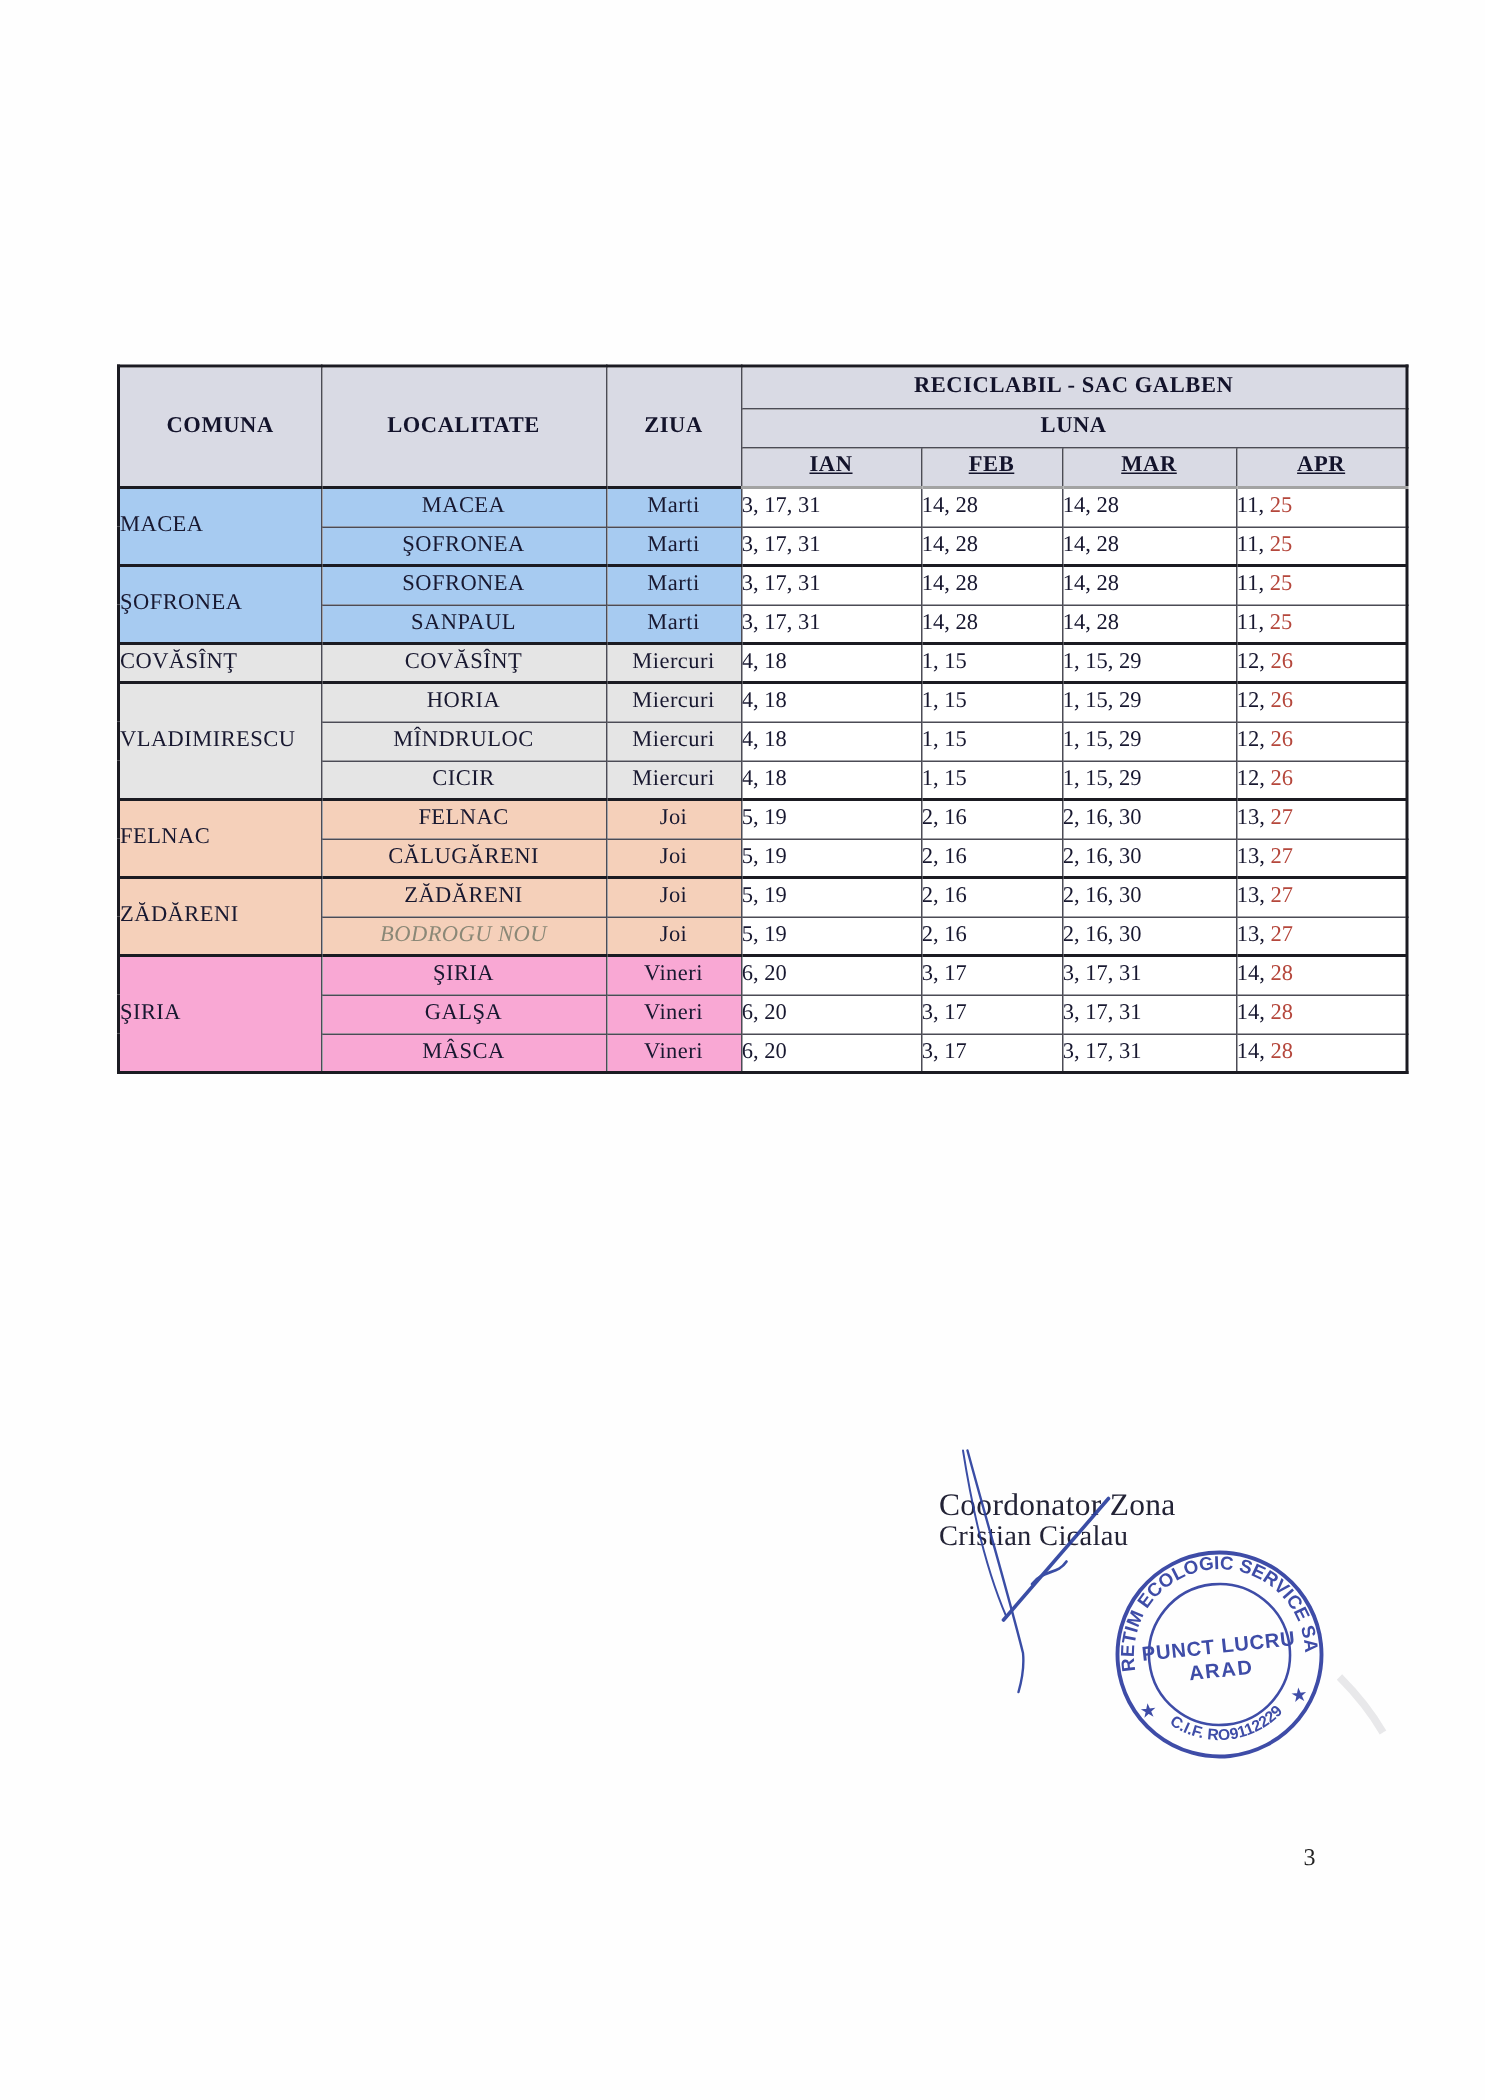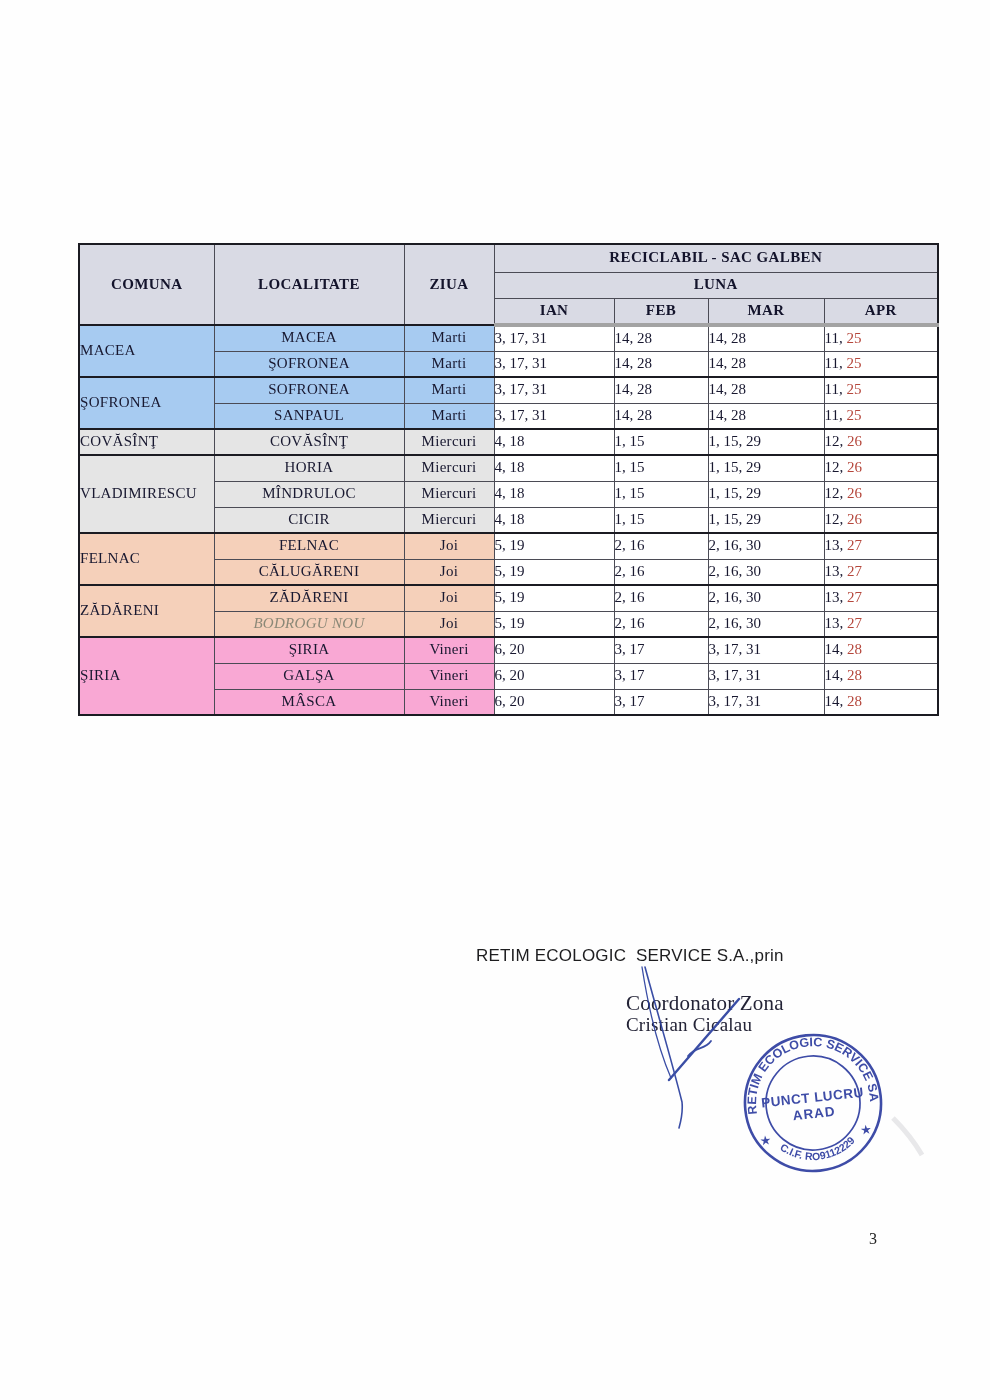--- a/index.html
+++ b/index.html
@@ -22,21 +22,21 @@
     padding:0; overflow:hidden; white-space:nowrap;
     font-size:15px; line-height:1.05;
   }
   .tbl thead th {
     background:#d9dae4; font-weight:bold; text-align:center;
     letter-spacing:.4px; color:#13132b;margin-left:42px;
   }
   .tbl thead tr.hr1 { height:28px; }
   .tbl thead tr.hr2 { height:26px; }
   .tbl thead tr.hr3 { height:27px; }
-  .tbl thead tr.hr3 th { border-bottom:4px solid #a3a3a3; }
+  .tbl thead tr.hr3 th { border-bottom:2px solid #a3a3a3;text-decoration:underline; }
   .tbl tbody tr { height:26px; }
   .tbl tbody tr.group-start td { border-top:2px solid #1b1b22; }
 
   .comuna-cell { text-align:left; padding-left:9px; letter-spacing:.3px; }
   .loc-cell, .ziua-cell { text-align:center; letter-spacing:.3px; }
   .num { background:#ffffff; text-align:left; }
   .num .red { color:#b5473c; }
   .faded { color:#8b8877;font-style:italic; }
 
   .row-blue   { background:#a7cbf1; }
@@ -222,21 +222,20 @@
             <td class="ziua-cell row-yellow">Vineri</td>
             <td class="num">6, 20</td>
             <td class="num">3, 17</td>
             <td class="num">3, 17, 31</td>
             <td class="num apr"><span>14,</span> <span class="red">28</span></td>
           </tr>
         </tbody>
     </table>
   </div>
 
-  <div class="company-line">RETIM ECOLOGIC  SERVICE S.A.,prin</div>
   <div class="role-line">Coordonator Zona</div>
   <div class="name-line">Cristian Cicalau</div>
 
   <svg class="overlay-svg" width="990" height="1400" viewBox="0 0 990 1400">
     <g stroke="#2a3f9e" fill="none" stroke-linecap="round" opacity="0.92">
       <path d="M642,967 C648,1005 658,1048 671,1078" stroke-width="1.3"></path>
       <path d="M645,967 C658,1015 672,1062 682,1102 C683,1112 681,1121 679,1128" stroke-width="1.6"></path>
       <path d="M669,1080 L739,999" stroke-width="2.4"></path>
       <path d="M688,1056 C696,1046 705,1050 711,1041" stroke-width="1.8"></path>
     </g>

